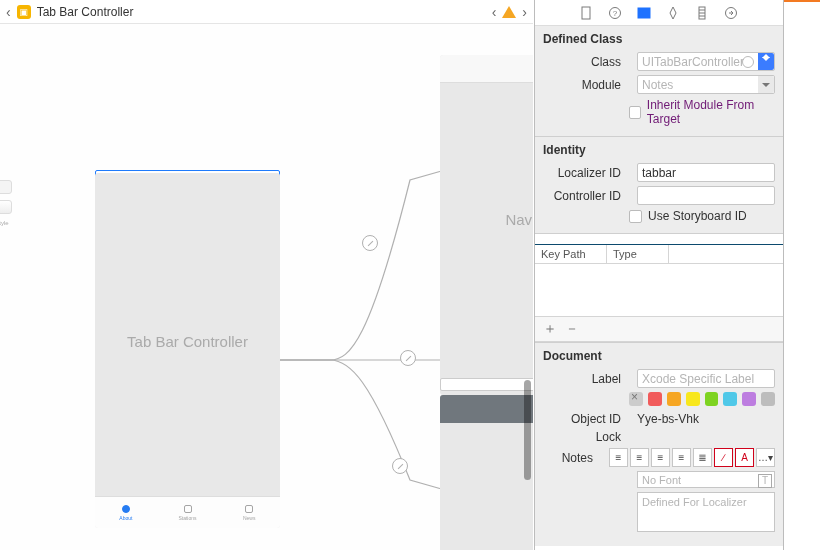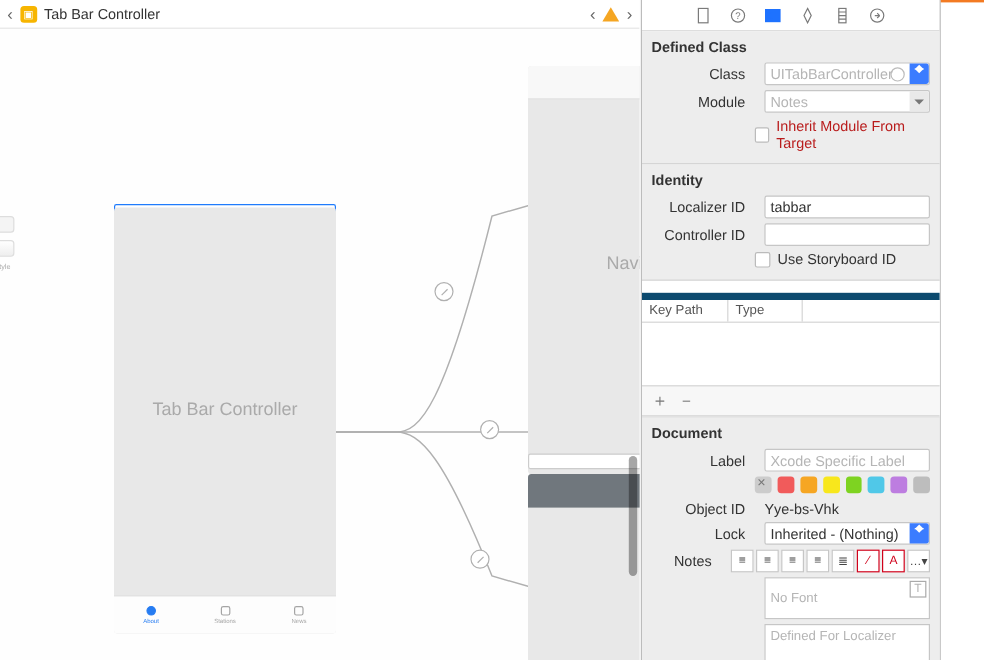--- a/index.html
+++ b/index.html
@@ -260,21 +260,21 @@
   }
   .chk-row { display:flex; align-items:center; gap:6px; margin-left: 86px; }
   .chk {
     width:13px; height:13px; border:1px solid #bbb; border-radius:2px; background:#fff;
   }
   .sub-table {
     background:#fff;
     margin: 4px -8px 0 -8px;
   }
   .sub-table .thead {
-    display:flex; border-top:6px solid #0c4a6e; border-bottom:1px solid #d5d5d5;
+    display:flex; border-top:1px solid #0c4a6e; border-bottom:1px solid #d5d5d5;
     font-size:11px; color:#555;
   }
   .sub-table .thead > div { padding:3px 6px; border-right:1px solid #d5d5d5; }
   .sub-table .body { height: 52px; }
   .plusminus {
     display:flex; gap:8px; padding:3px 8px;
     border-top:1px solid #d5d5d5; border-bottom:1px solid #d5d5d5;
     font-size:14px; color:#777;
     background:#f7f7f7;
     margin: 0 -8px;
@@ -286,21 +286,21 @@
   .text-tools {
     display:flex; gap:2px; flex:1;
   }
   .tool-btn {
     width:19px; height:19px; border:1px solid #c6c6c6;
     background:#fff; font-size:10px; color:#444;
     display:flex; align-items:center; justify-content:center;
   }
   .tool-btn.red { color:#d0021b; border-color:#d0021b; }
   .notes-box {
-    flex:1; height:35px; border:1px solid #c6c6c6; background:#fff;
+    flex:1; height:17px; border:1px solid #c6c6c6; background:#fff;
     display:flex; align-items:center; padding:0 4px; color:#b5b5b5;
     position:relative; font-size:11px;
   }
   .notes-box .T { position:absolute; right:2px; top:2px; width:14px; height:14px;
     border:1px solid #aaa; font-size:10px; text-align:center; line-height:12px; }
   .textarea {
     flex:1; height:40px; border:1px solid #c6c6c6; background:#fff;
     padding:3px 4px; color:#b5b5b5; font-size:11px;
   }
 </style>
@@ -429,21 +429,21 @@
     </div>
     <div class="row">
       <div class="lbl">Module</div>
       <div class="fld placeholder">
         <span>Notes</span>
         <span class="caret gray"></span>
       </div>
     </div>
     <div class="chk-row">
       <span class="chk"></span>
-      <span style="color:#b91c1c">Inherit Module From Target</span>
+      <span style="color:#701a75">Inherit Module From Target</span>
     </div>
   </div>
 
   <div class="section">
     <div class="heading">Identity</div>
     <div class="row">
       <div class="lbl">Localizer ID</div>
       <div class="fld">
         <span>tabbar</span>
       </div>
@@ -493,24 +493,20 @@
       <span class="swatch" style="background:#50c8e8"></span>
       <span class="swatch" style="background:#bd7de0"></span>
       <span class="swatch" style="background:#bdbdbd"></span>
     </div>
     <div class="row">
       <div class="lbl">Object ID</div>
       <div style="flex:1">Yye-bs-Vhk</div>
     </div>
     <div class="row">
       <div class="lbl">Lock</div>
-      <div class="fld">
-        <span>Inherited - (Nothing)</span>
-        <span class="caret"></span>
-      </div>
     </div>
     <div class="row">
       <div class="lbl">Notes</div>
       <div class="text-tools">
         <span class="tool-btn">≡</span>
         <span class="tool-btn">≡</span>
         <span class="tool-btn">≡</span>
         <span class="tool-btn">≡</span>
         <span class="tool-btn">≣</span>
         <span class="tool-btn red">∕</span>

